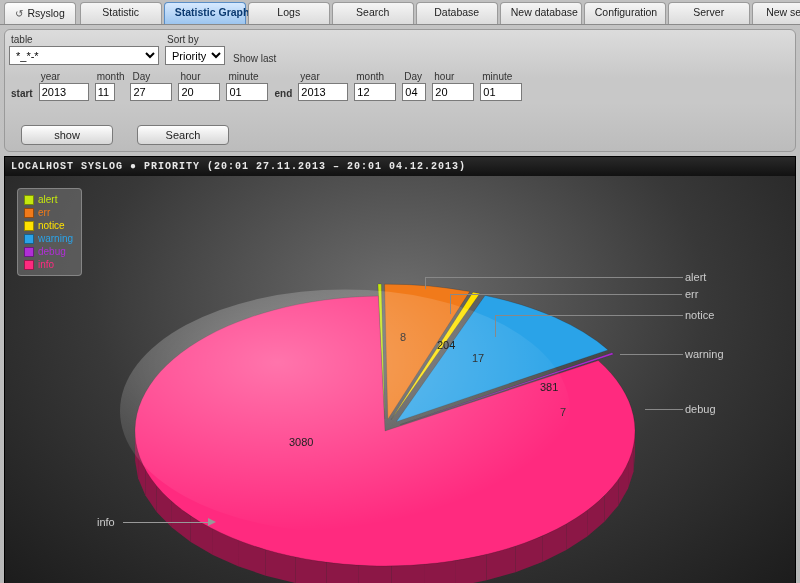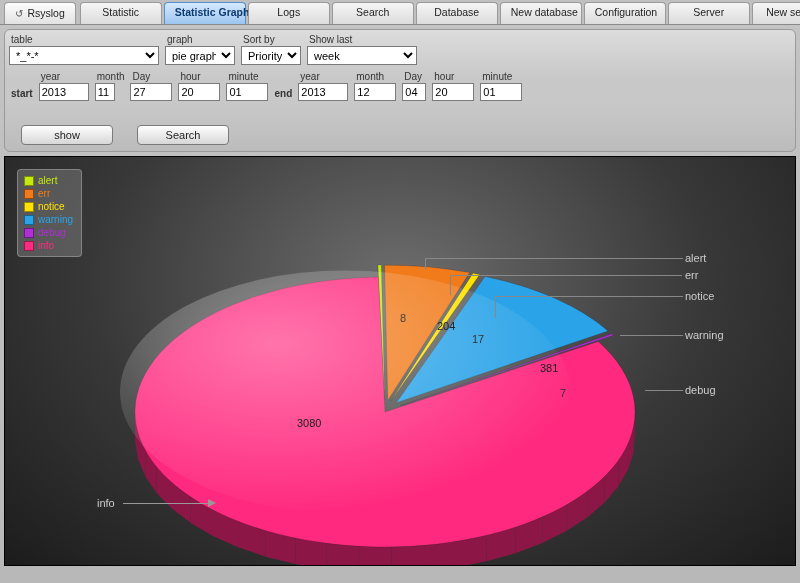--- a/index.html
+++ b/index.html
@@ -198,37 +198,28 @@
 
 <div class="filterpanel">
 
   <div class="row">
     <div class="field" style="width:150px">
       <label>table</label>
       <select title="*_*-*">
         <option>*_*-*</option>
       </select>
     </div>
-    <div class="field" style="width:70px">
-      <label>graph</label>
-      <select>
-        <option>pie graph</option>
-      </select>
-    </div>
     <div class="field" style="width:60px">
       <label>Sort by</label>
       <select>
         <option>Priority</option>
       </select>
     </div>
     <div class="field" style="width:110px">
       <label>Show last</label>
-      <select>
-        <option>week</option>
-      </select>
     </div>
   </div>
 
   <div class="row" style="padding-left:2px">
     <span class="marker">start</span>
 
     <div class="field">
         <label>year</label>
       <input type="text" style="width: 50px;" value="2013">
       </div>
@@ -273,20 +264,21 @@
       </div>
   </div>
 
   <div class="btnrow">
     <div class="btn"><span>show</span></div>
     <div class="btn"><span>Search</span></div>
   </div>
 </div>
 
 <div class="chartwrap">
+  <div class="charttitle">LOCALHOST SYSLOG ● PRIORITY (20:01 27.11.2013 – 20:01 04.12.2013)</div>
   <div class="chartbody">
 
     <div class="legendbox">
       <div class="lg">
           <span class="sw" style="background:#c5e80e"></span>
           <span style="color:#c5e80e">alert</span>
         </div>
       <div class="lg">
           <span class="sw" style="background:#f17a1a"></span>
           <span style="color:#f17a1a">err</span>
@@ -349,21 +341,21 @@
           <path d="M380,255 L593.2642213460017,184.55457967902998 A250,135 0 1 1 373.301265645875,120.04847158713534 Z" fill="#ff2a7f" stroke="rgba(0,0,0,.15)"></path>
           <ellipse cx="340" cy="235" rx="225" ry="121.5" fill="url(#shine)"></ellipse>
         </g>
     </svg>
 
     <span class="dataval" style="left:395px;top:155px;color:#444">8</span>
     <span class="dataval" style="left:432px;top:163px">204</span>
     <span class="dataval" style="left:467px;top:176px;color:#333">17</span>
     <span class="dataval" style="left:535px;top:205px">381</span>
     <span class="dataval" style="left:555px;top:230px;color:#333">7</span>
-    <span class="dataval" style="left:292px;top:260px">3080</span>
+    <span class="dataval" style="left:284px;top:260px">3080</span>
 
     <span class="callout" style="left:680px;top:95px">alert</span>
     <span class="callout" style="left:680px;top:112px">err</span>
     <span class="callout" style="left:680px;top:133px">notice</span>
     <span class="callout" style="left:680px;top:172px">warning</span>
     <span class="callout" style="left:680px;top:227px">debug</span>
 
     <div class="leader" style="left:420px;top:101px;width:258px"></div>
     <div class="leader v" style="left:420px;top:101px;height:12px"></div>
 

